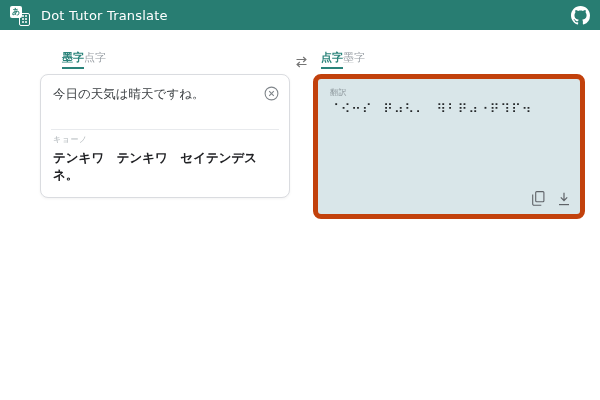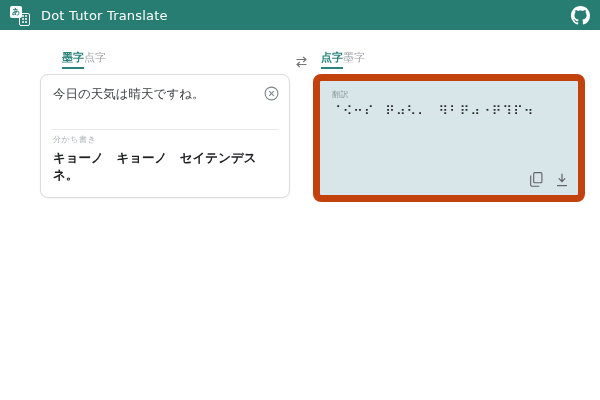--- a/index.html
+++ b/index.html
@@ -64,21 +64,21 @@
     color:#80868b;padding:0;display:flex;align-items:center;justify-content:center;flex:0 0 auto;
   }
   .divider{position:absolute;left:10px;right:10px;top:54px;border-top:1px solid #e8eaed;}
   .seg-block{position:absolute;left:12px;right:12px;top:59px;}
   .seg-label{font-size:8px;color:var(--label-gray);letter-spacing:.5px;}
   .seg-text{margin-top:4px;font-size:12.5px;font-weight:600;color:#202124;line-height:17px;}
   
   .swap-btn{border:none;background:none;cursor:pointer;padding:2px;color:#757575;display:flex;}
   
   .target-card{
-    height:128px;background:var(--target-bg);border:7px solid #c2410c;
+    height:145px;background:var(--target-bg);border:5px solid #c2410c;
   }
   .out-label{padding:8px 12px 0 12px;font-size:8px;color:#8d979c;letter-spacing:.5px;}
   .braille-text{
     padding:3px 12px 0 12px;font-size:12.5px;color:#25282a;
     letter-spacing:1.5px;line-height:16px;word-break:break-all;
   }
   .out-actions{position:absolute;right:10px;bottom:8px;display:flex;gap:13px;align-items:center;}
   .icon-btn{border:none;background:none;cursor:pointer;padding:0;color:var(--icon-gray);display:flex;}
 </style>
 </head>
@@ -116,22 +116,22 @@
         <div class="input-text">今日の天気は晴天ですね。</div>
         <button class="clear-btn">
           <svg width="15" height="15" viewBox="0 0 15 15" fill="none" stroke="currentColor" stroke-width="1.1">
             <circle cx="7.5" cy="7.5" r="6.4"></circle>
             <path d="M5.2 5.2 L9.8 9.8 M9.8 5.2 L5.2 9.8"></path>
           </svg>
         </button>
       </div>
       <div class="divider"></div>
       <div class="seg-block">
-        <div class="seg-label">分かち書き</div>
-        <div class="seg-text">キョーノ　キョーノ　セイテンデスネ。</div>
+        <div class="seg-label">キョーノ</div>
+        <div class="seg-text">テンキワ　テンキワ　セイテンデスネ。</div>
       </div>
     </div>
   </div>
 
   <div class="gap-col">
     <button class="swap-btn">
       <svg width="13" height="12" viewBox="0 0 13 12" fill="none" stroke="currentColor" stroke-width="1.2">
         <path d="M1.5 3.5 H10.5 M8.2 1 L10.9 3.5 L8.2 6"></path>
         <path d="M11.5 8.5 H2.5 M4.8 6 L2.1 8.5 L4.8 11"></path>
       </svg>

